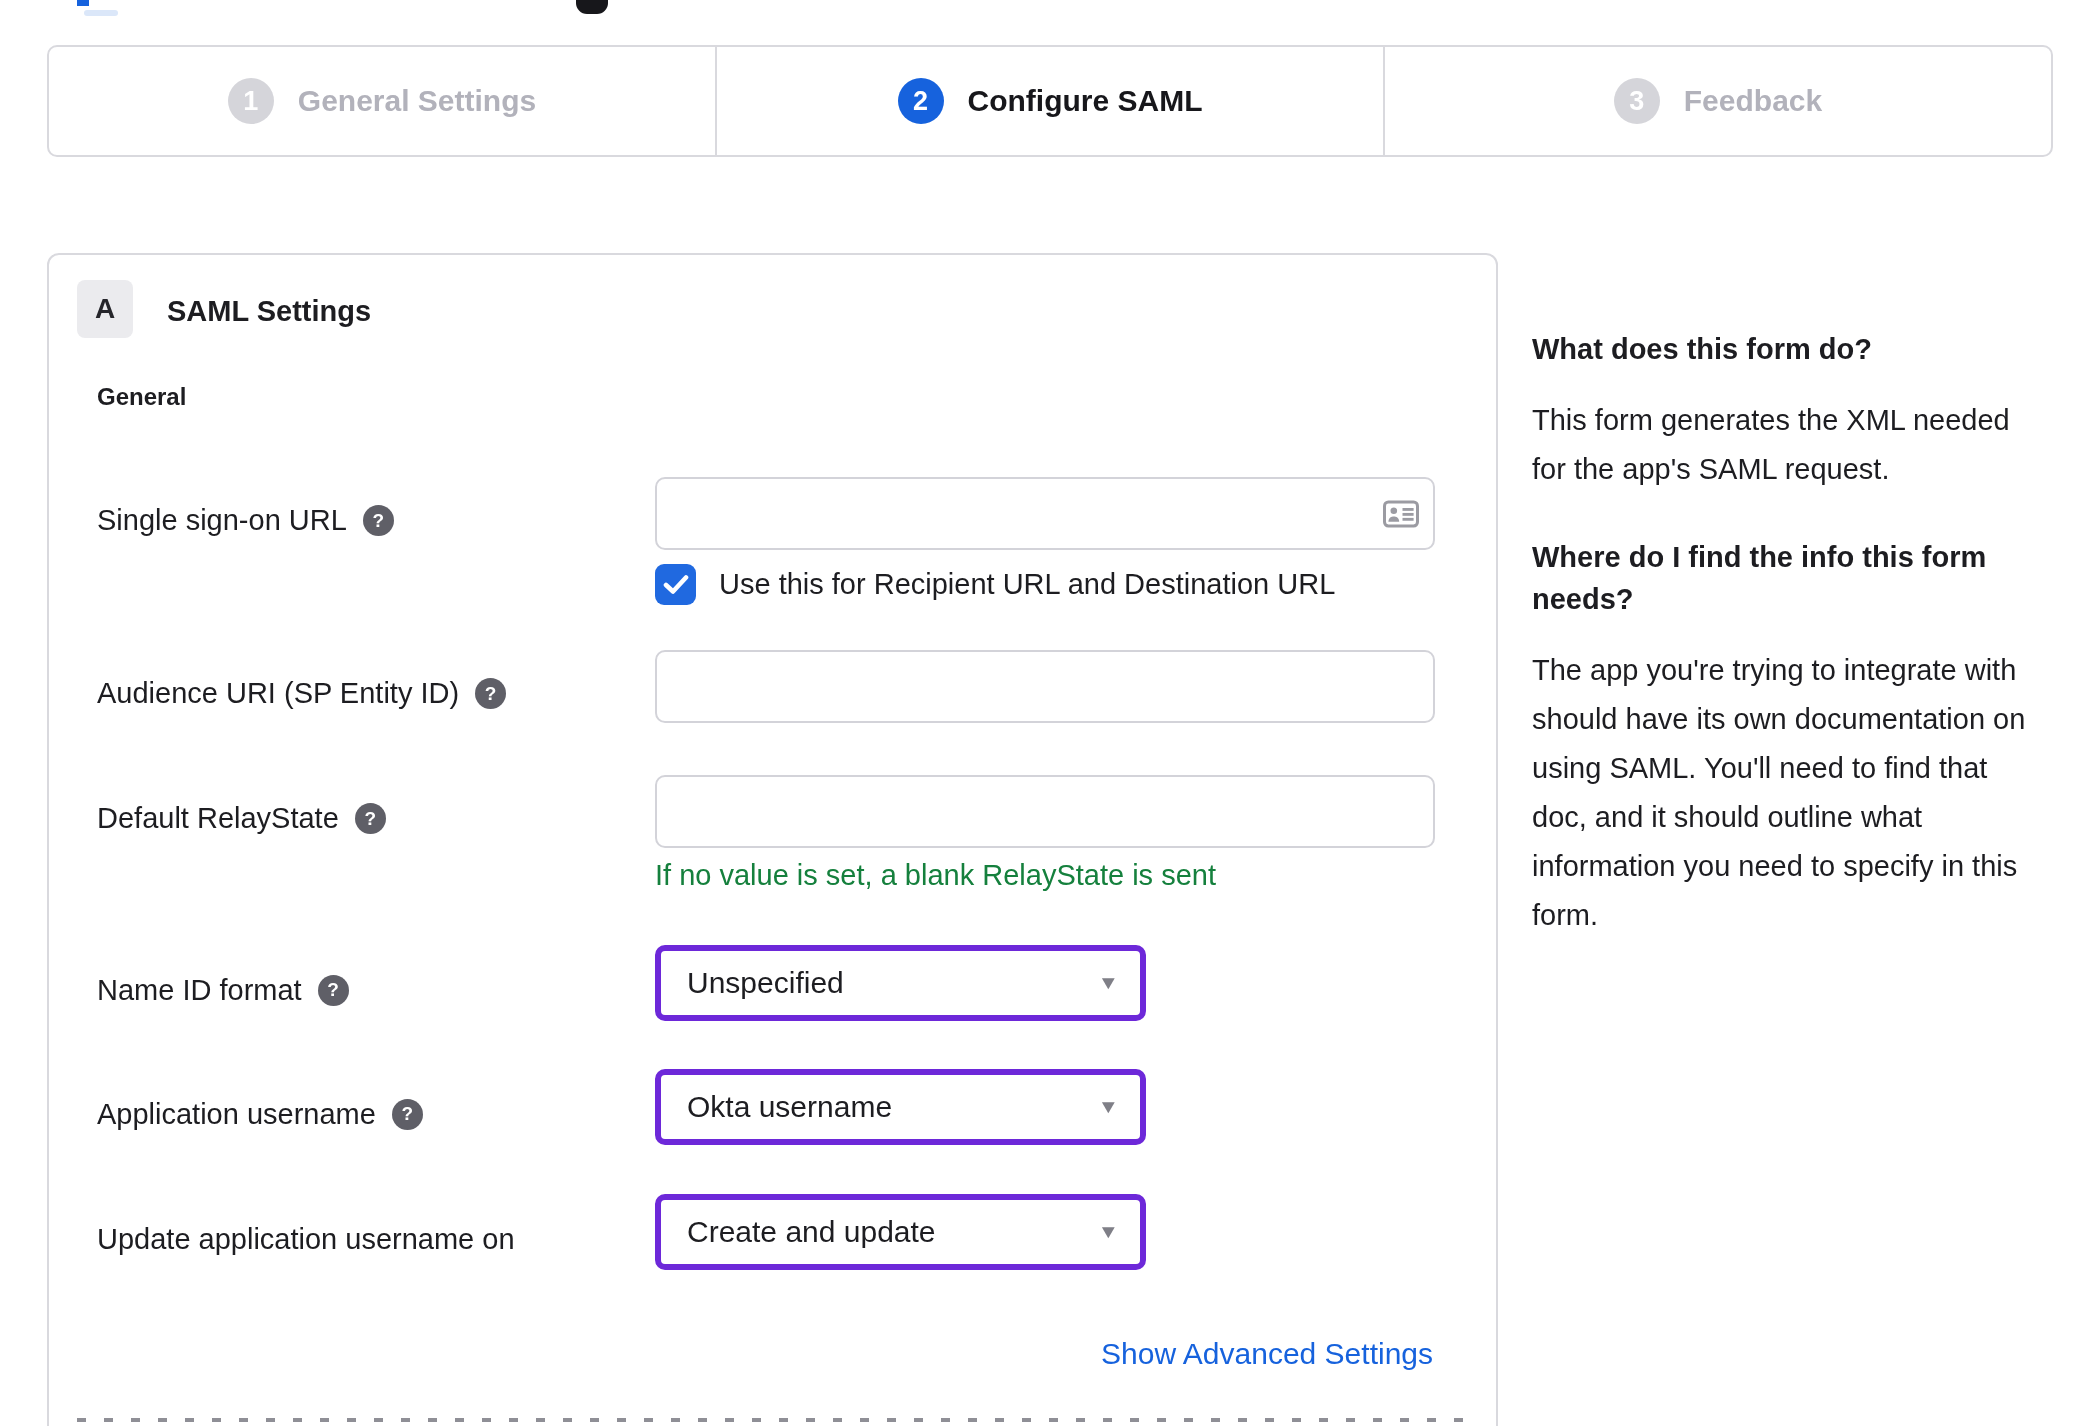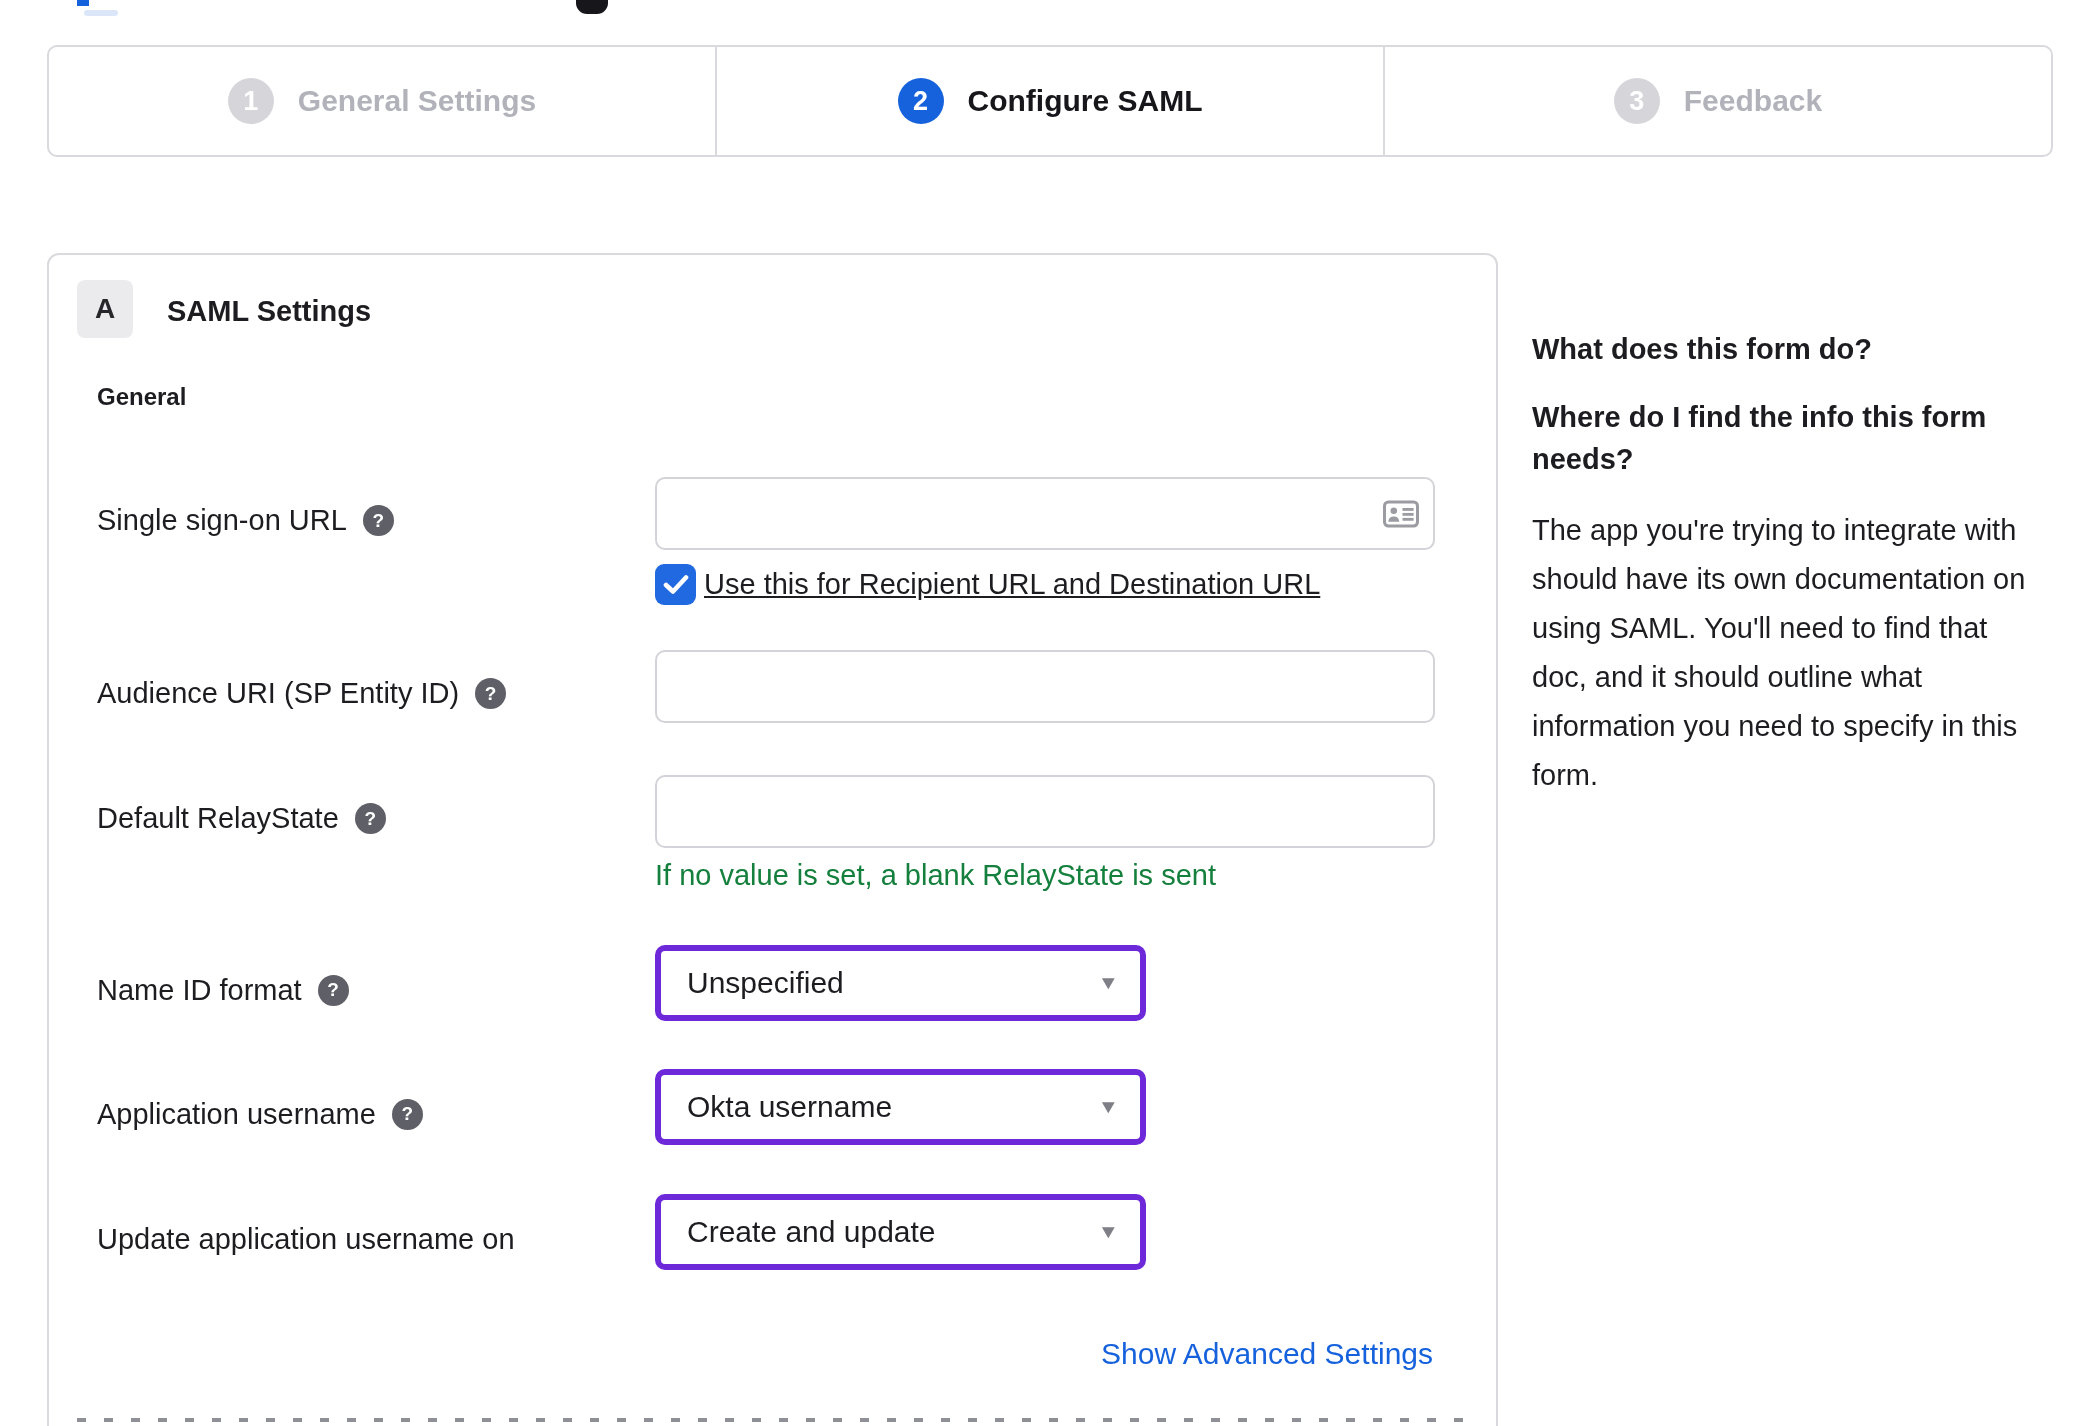--- a/index.html
+++ b/index.html
@@ -42,21 +42,21 @@
   .input-wrap { position:relative; width:780px; height:73px; }
   .text-input { width:100%; height:100%; border:2px solid #d3d3d9; border-radius:10px;
     font-size:29px; padding:0 64px 0 20px; font-family:"Liberation Sans",sans-serif; color:#1d1d21; outline:none; }
   .card-icon { position:absolute; right:16px; top:50%; transform:translateY(-50%); color:#9b9ba2; cursor:pointer; line-height:0; }
 
   .select { width:491px; height:76px; border:6px solid #6d28d9; border-radius:10px; background:#fff;
     display:flex; align-items:center; justify-content:space-between; padding:0 22px 0 26px;
     font-size:30px; cursor:pointer; }
   .caret { color:#7f7f87; font-size:19px; transform:scaleX(1.15); }
 
-  .checkbox-row { position:absolute; left:606px; top:309px; display:flex; align-items:center; gap:8px;text-decoration:underline; }
+  .checkbox-row { position:absolute; left:606px; top:309px; display:flex; align-items:center; gap:23px; }
   .checkbox { width:41px; height:41px; background:#2069e0; border-radius:9px; display:flex;
     align-items:center; justify-content:center; cursor:pointer; flex:0 0 auto; }
   .checkbox-label { font-size:29px; }
 
   .hint { position:absolute; left:606px; top:604px; font-size:29px; color:#15803d; }
 
   .advanced-link { position:absolute; top:1082px; right:63px; font-size:30px; color:#1662dd;
     text-decoration:none; cursor:pointer; }
 
   .dashed-divider { position:absolute; left:28px; right:28px; top:1163px; height:4px;
@@ -178,17 +178,18 @@
       </div>
     </div>
 
     <a class="advanced-link">Show Advanced Settings</a>
 
     <div class="dashed-divider"></div>
   </div>
 
   <div class="sidebar">
     <div class="q">What does this form do?</div>
+    <div class="a">This form generates the XML needed for the app's SAML request.</div>
     <div class="q">Where do I find the info this form needs?</div>
     <div class="a">The app you're trying to integrate with should have its own documentation on using SAML. You'll need to find that doc, and it should outline what information you need to specify in this form.</div>
   </div>
 
 </div>
 
 </body></html>

